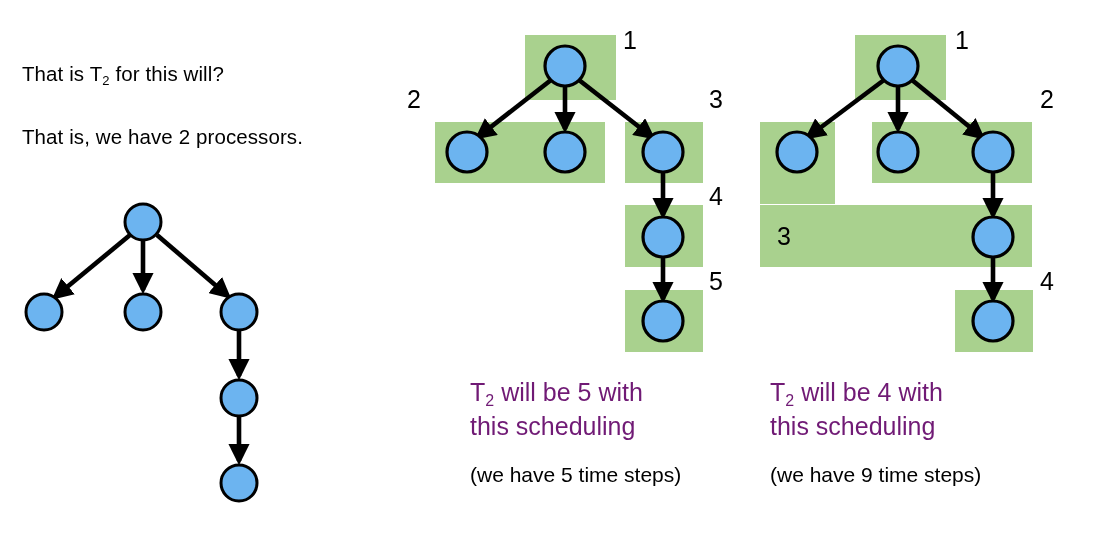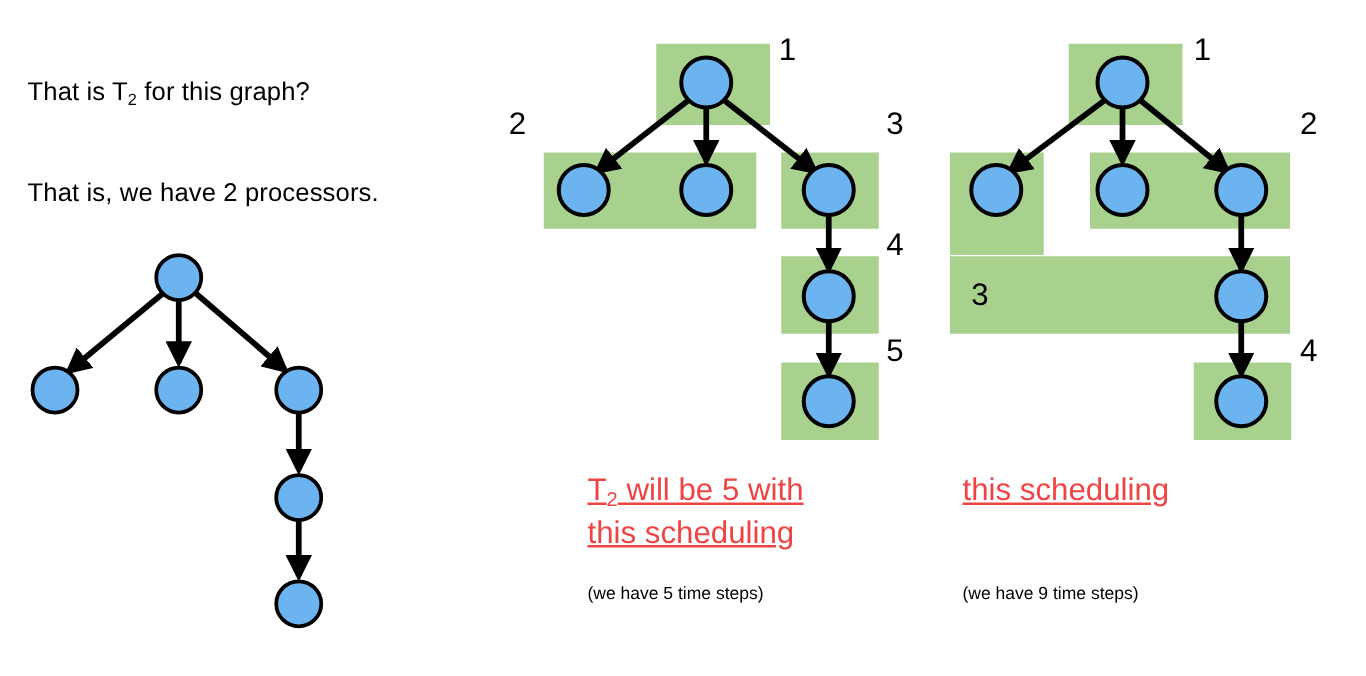--- a/index.html
+++ b/index.html
@@ -1,34 +1,34 @@
 <!DOCTYPE html>
 <html><head>
 <meta charset="utf-8">
 <style>
   html,body{margin:0;padding:0;background:#ffffff;}
   body{width:1093px;height:541px;position:relative;overflow:hidden;
        font-family:"Liberation Sans","DejaVu Sans",sans-serif;color:#000;}
   .abs{position:absolute;}
   .qtext{font-size:20.5px;color:#000;white-space:nowrap;letter-spacing:0.1px;}
   .qtext sub{font-size:13px;vertical-align:baseline;position:relative;top:4px;}
-  .caption{font-size:25px;line-height:30px;color:#ef4444;text-decoration:underline;}
+  .caption{font-size:25px;line-height:30px;color:#701a75;}
   .caption sub{font-size:16px;vertical-align:baseline;position:relative;top:5px;}
-  .subcaption{font-size:14px;color:#000;line-height:21px;}
+  .subcaption{font-size:21px;color:#000;line-height:21px;}
   .slotlabel{font-size:25px;color:#000;line-height:1;}
   svg{display:block;overflow:visible;}
 </style>
 </head>
 <body>
 
 <div class="abs qtext" style="left:22px; top:62px;">
-  <span>That is T</span><sub>2</sub><span> for this graph?</span>
+  <span>That is T</span><sub>2</sub><span> for this will?</span>
 </div>
 
-<div class="abs qtext" style="left:22px; top:125px;margin-top:18px;">That is, we have 2 processors.</div>
+<div class="abs qtext" style="left:22px; top:125px;">That is, we have 2 processors.</div>
 
 <svg class="abs" style="left:0px; top:0px;" width="320" height="541" viewBox="0 0 320 541">
   <defs>
     <marker id="ah1" viewBox="0 0 10 10" refX="8" refY="5" markerWidth="4.6" markerHeight="4.6" orient="auto-start-reverse">
       <path d="M 0 0 L 10 5 L 0 10 z" fill="#000000"></path>
     </marker>
   </defs>
   <g>
     <line x1="130" y1="235" x2="55" y2="297" stroke="#000" stroke-width="4.6" marker-end="url(#ah1)"></line>
     <line x1="143" y1="241" x2="143" y2="290" stroke="#000" stroke-width="4.6" marker-end="url(#ah1)"></line>
@@ -107,15 +107,16 @@
     <circle cx="993" cy="321" r="20" fill="#6CB4F0" stroke="#000" stroke-width="3.2"></circle>
   </g>
 </svg>
 
 <div class="abs slotlabel" style="left:955px; top:28px;">1</div>
 <div class="abs slotlabel" style="left:1040px; top:87px;">2</div>
 <div class="abs slotlabel" style="left:777px; top:224px;">3</div>
 <div class="abs slotlabel" style="left:1040px; top:269px;">4</div>
 
 <div class="abs caption" style="left:770px; top:377px;">
+  <div><span>T</span><sub>2</sub><span> will be 4 with</span></div>
   <div>this scheduling</div>
 </div>
 <div class="abs subcaption" style="left:770px; top:464px;">(we have 9 time steps)</div>
 
 </body></html>

